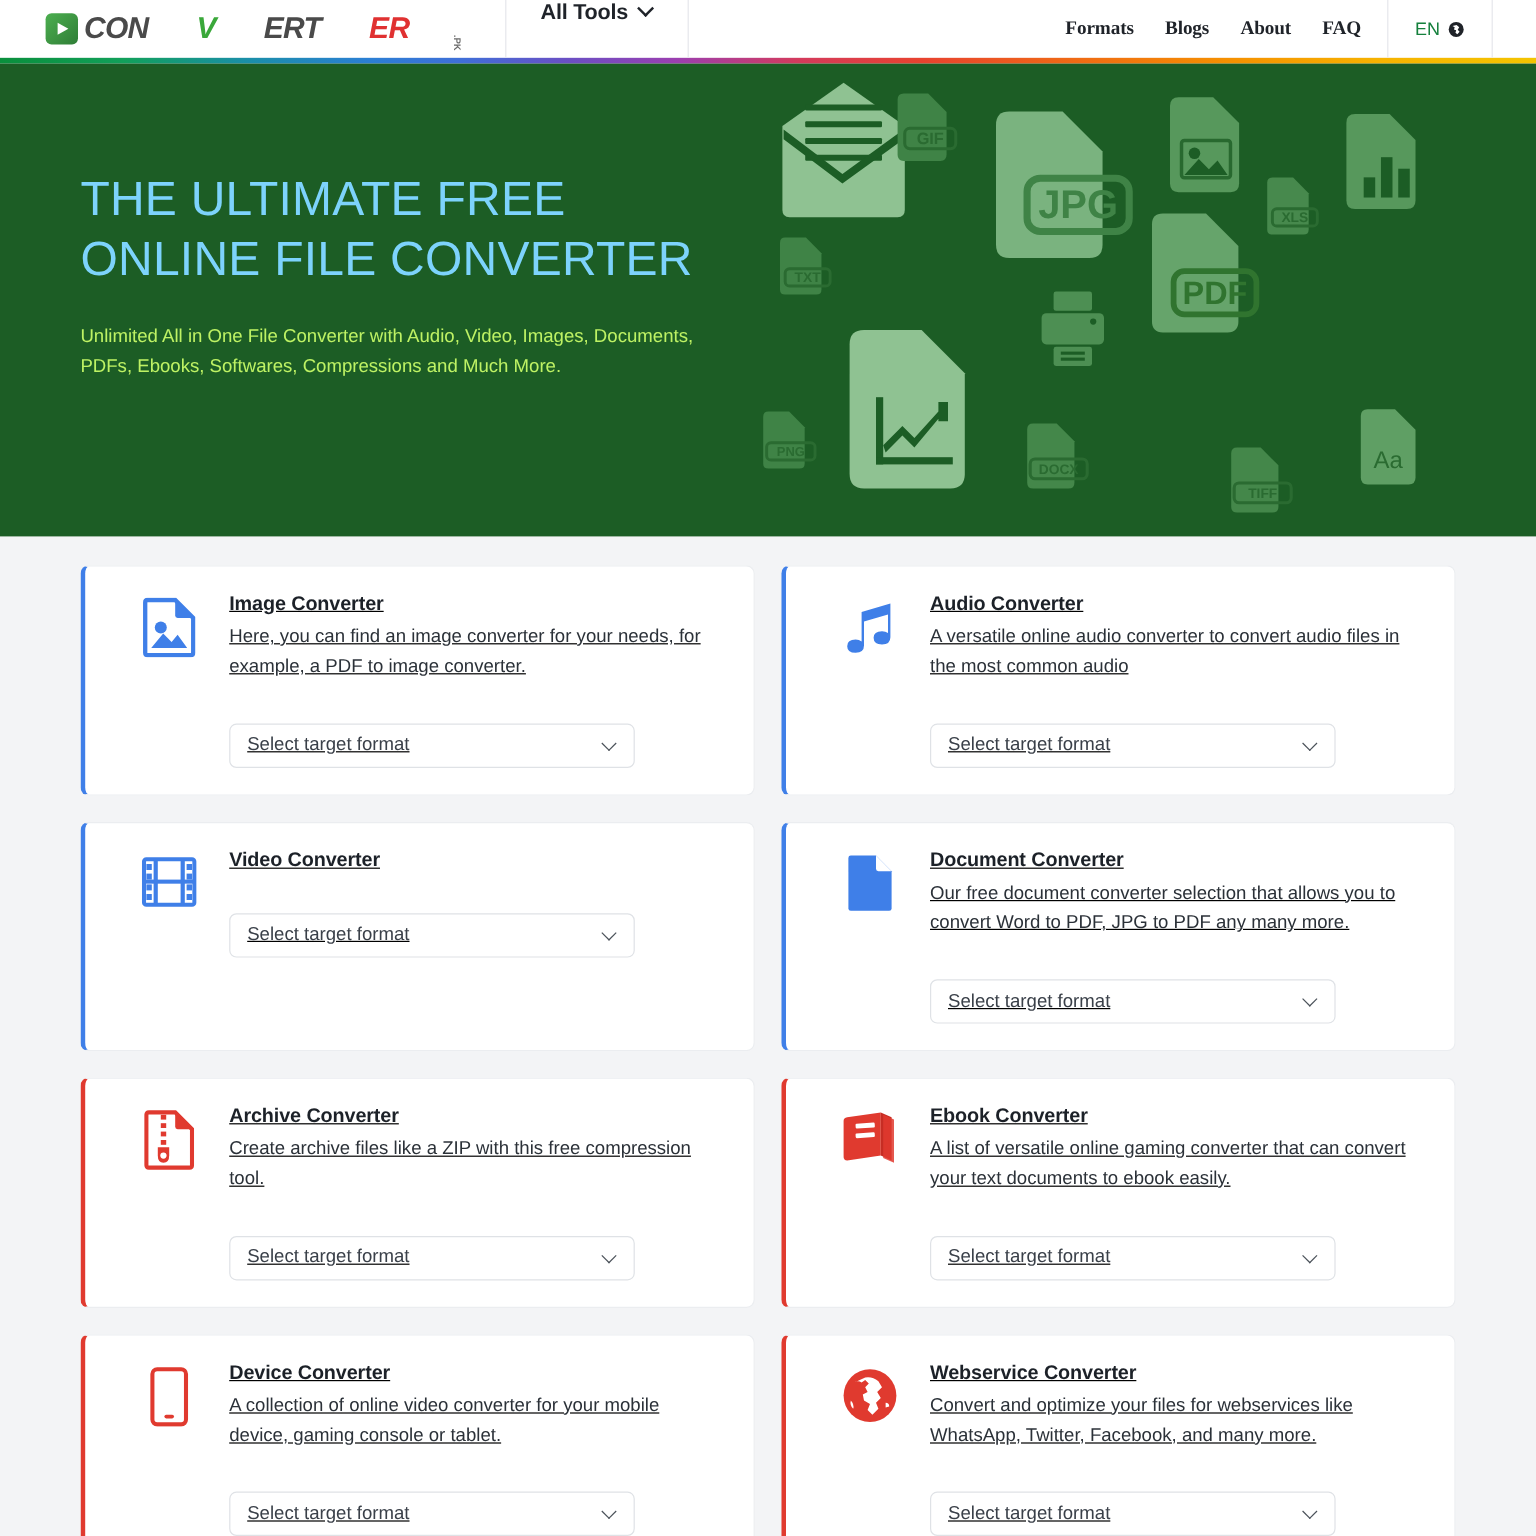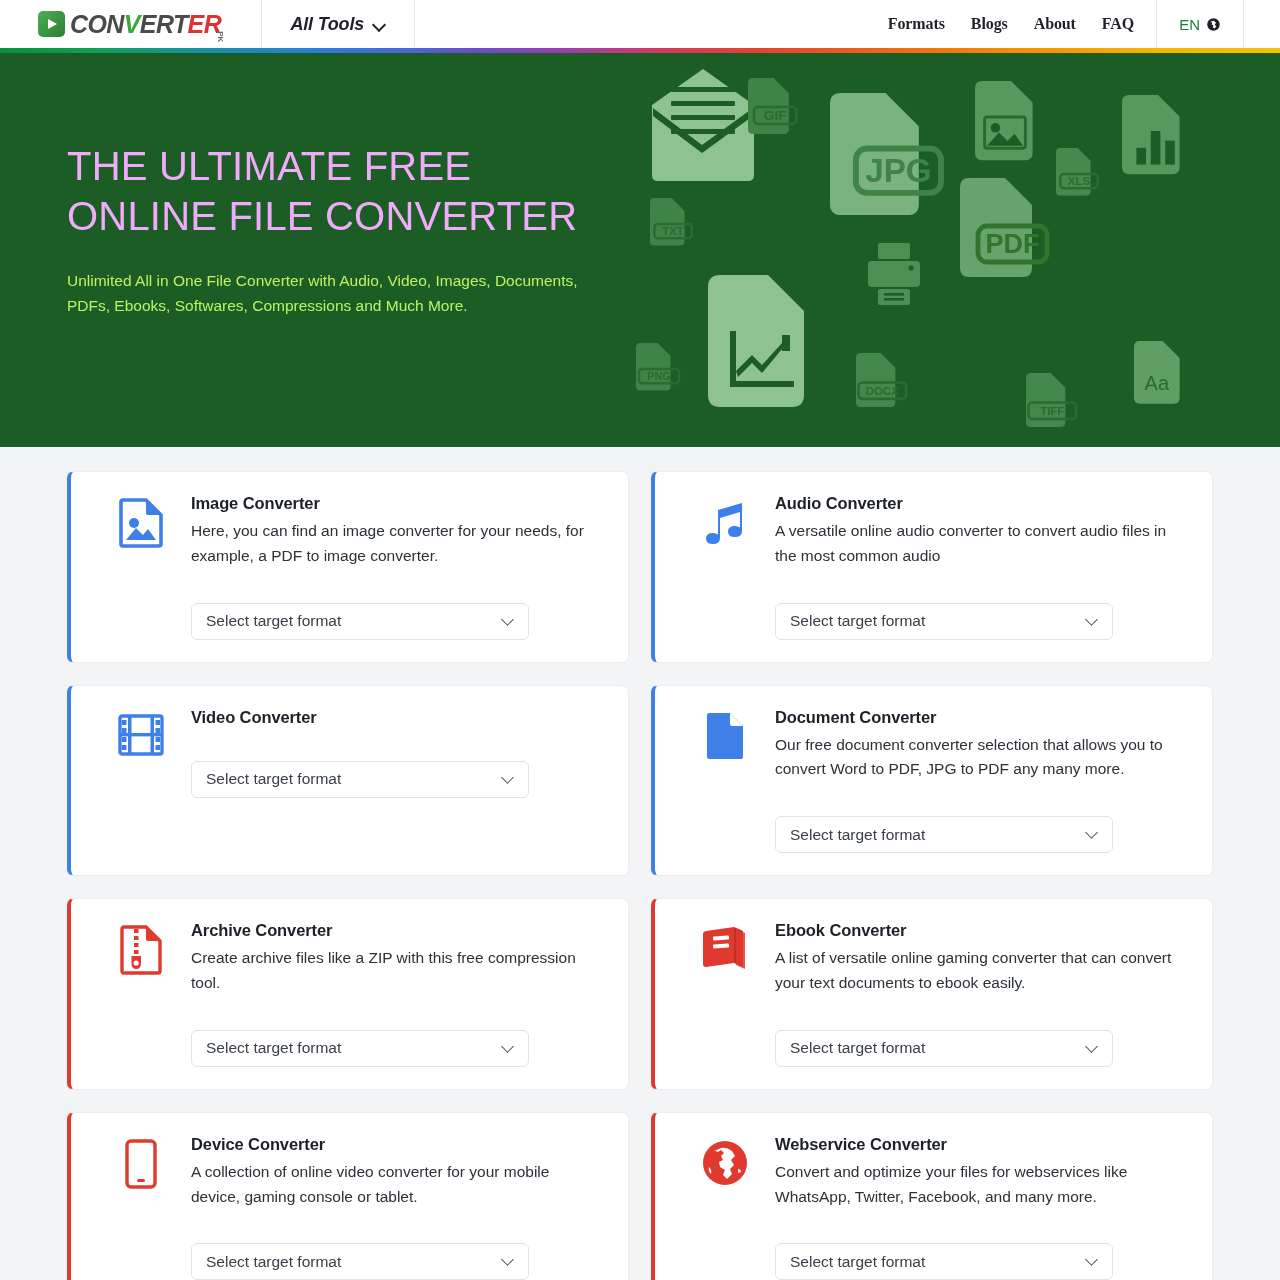--- a/index.html
+++ b/index.html
@@ -45,43 +45,43 @@
     margin-left: 2px;
   }
   .logo-word {
     font-size: 25px;
     font-weight: 700;
     font-style: italic;
     letter-spacing: -0.6px;
     line-height: 1;
     display: flex;
     align-items: flex-end;
+    gap: 40px;
   }
   .lw-dark { color: #4a4a4a; }
   .lw-green { color: #3aa83a; }
   .lw-red { color: #e03131; }
   .lw-pk {
     font-size: 8px;
     font-weight: 700;
     color: #6b6b6b;
     letter-spacing: 0;
     transform: rotate(90deg);
     transform-origin: left top;
     margin-left: 3px;
     margin-top: 1px;
     font-style: normal;
   }
 
   .alltools-cell {
     display: flex;
-    align-items: center;
+    align-items: flex-start;
     padding: 0 28px;
     border-right: 1px solid #e5e7eb;
     cursor: pointer;
-    font-style: italic;
   }
   .alltools-label {
     font-size: 18px;
     font-weight: 700;
     color: #1f2329;
     letter-spacing: -0.2px;
   }
   .chev-dn {
     margin-left: 9px;
     width: 13px; height: 13px;
@@ -155,21 +155,21 @@
   .hero-text {
     position: absolute;
     left: 67px;
     top: 88px;
     width: 560px;
     z-index: 5;
   }
   .hero-h1 {
     font-size: 40px;
     font-weight: 400;
-    color: #f0abfc;
+    color: #7dd3fc;
     line-height: 1.26;
     letter-spacing: 0.2px;
   }
   .hero-sub {
     margin-top: 26px;
     font-size: 15.5px;
     color: #bef264;
     line-height: 1.62;
     max-width: 520px;
   }
@@ -208,21 +208,21 @@
   .card.blue  { border-left-color: #3f7fe8; }
   .card.red   { border-left-color: #e03a2f; }
 
   .card-icon {
     width: 100px;
     flex: none;
     display: flex;
     justify-content: center;
     padding-top: 4px;
   }
-  .card-body { flex: 1; padding-right: 4px; }
+  .card-body { flex: 1; padding-right: 4px; text-decoration: underline; }
   .card-title {
     font-size: 16.5px;
     font-weight: 700;
     color: #1c2128;
     margin-bottom: 6px;
     letter-spacing: -0.1px;
   }
   .card-desc {
     font-size: 15.5px;
     color: #2b3138;

